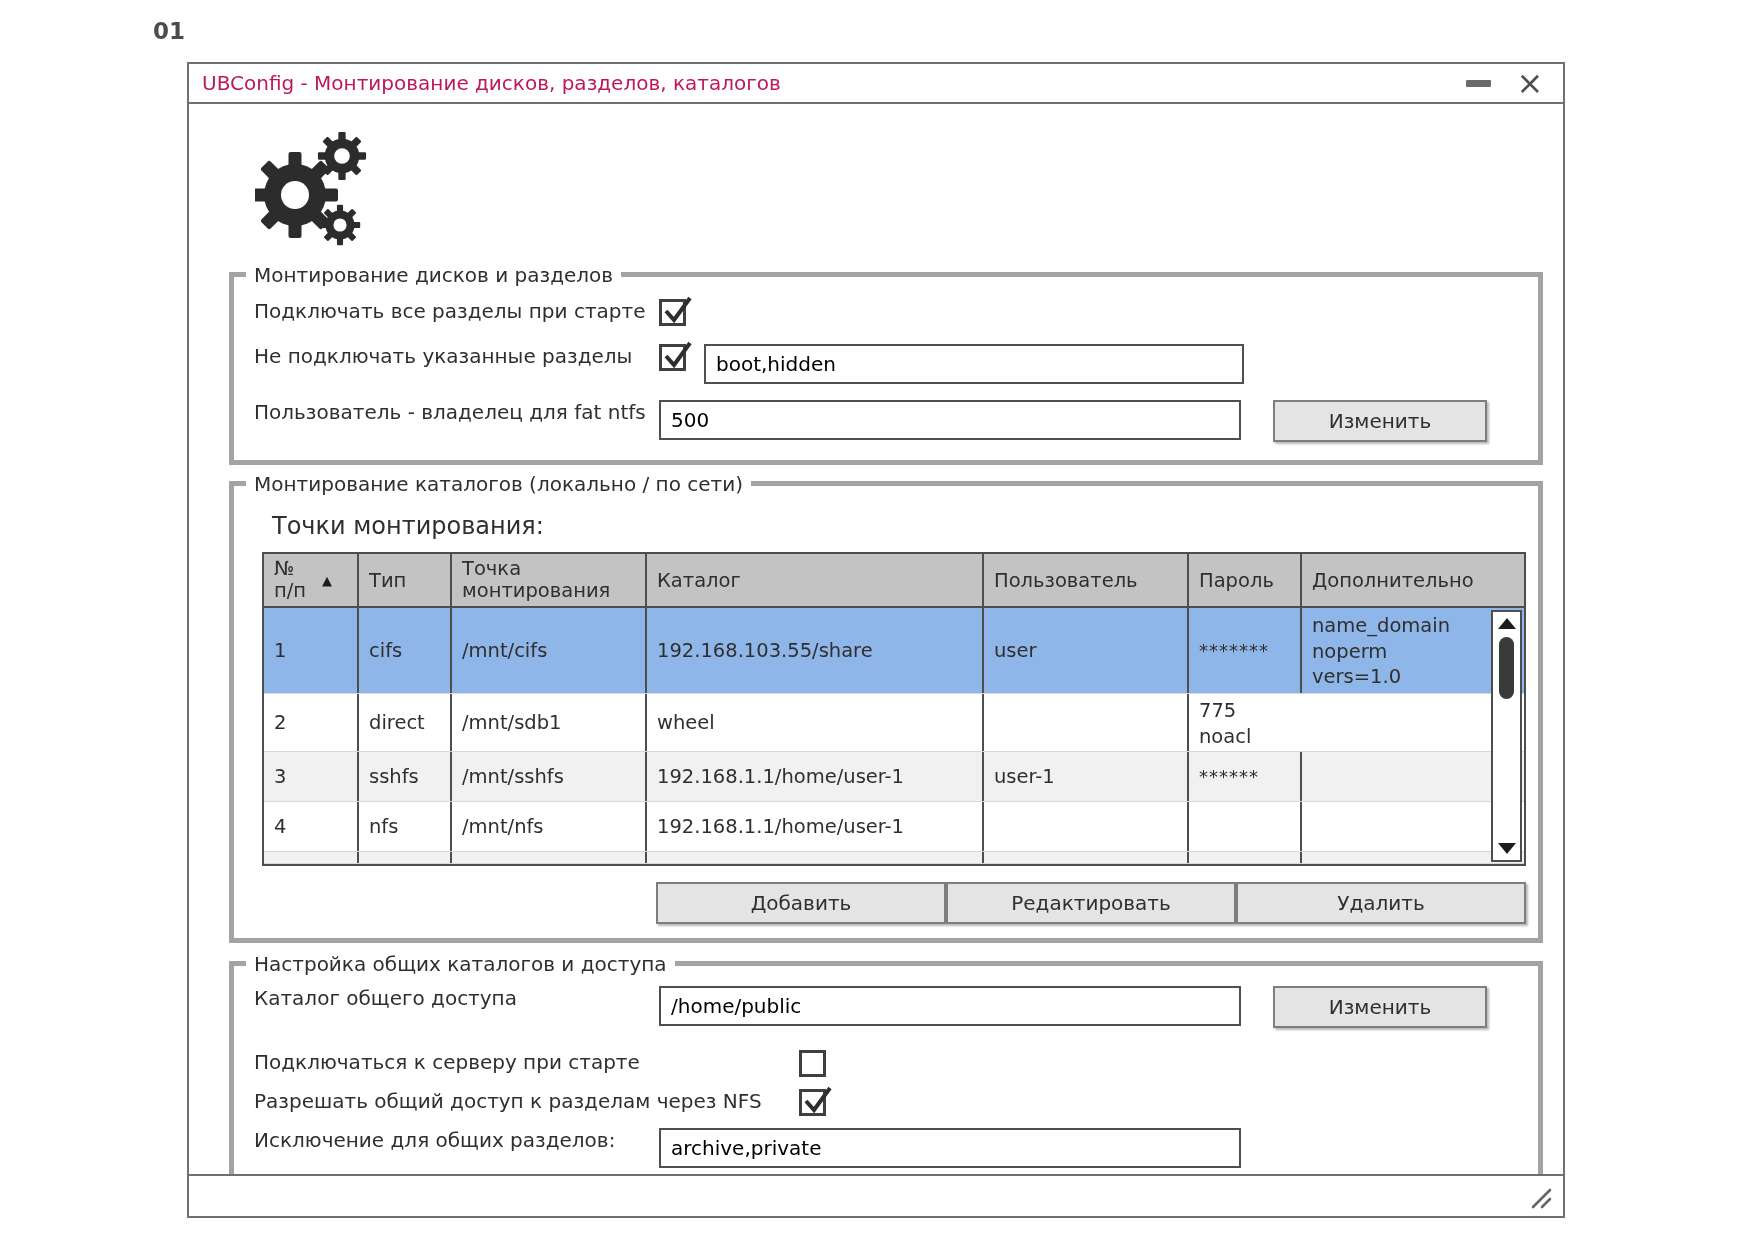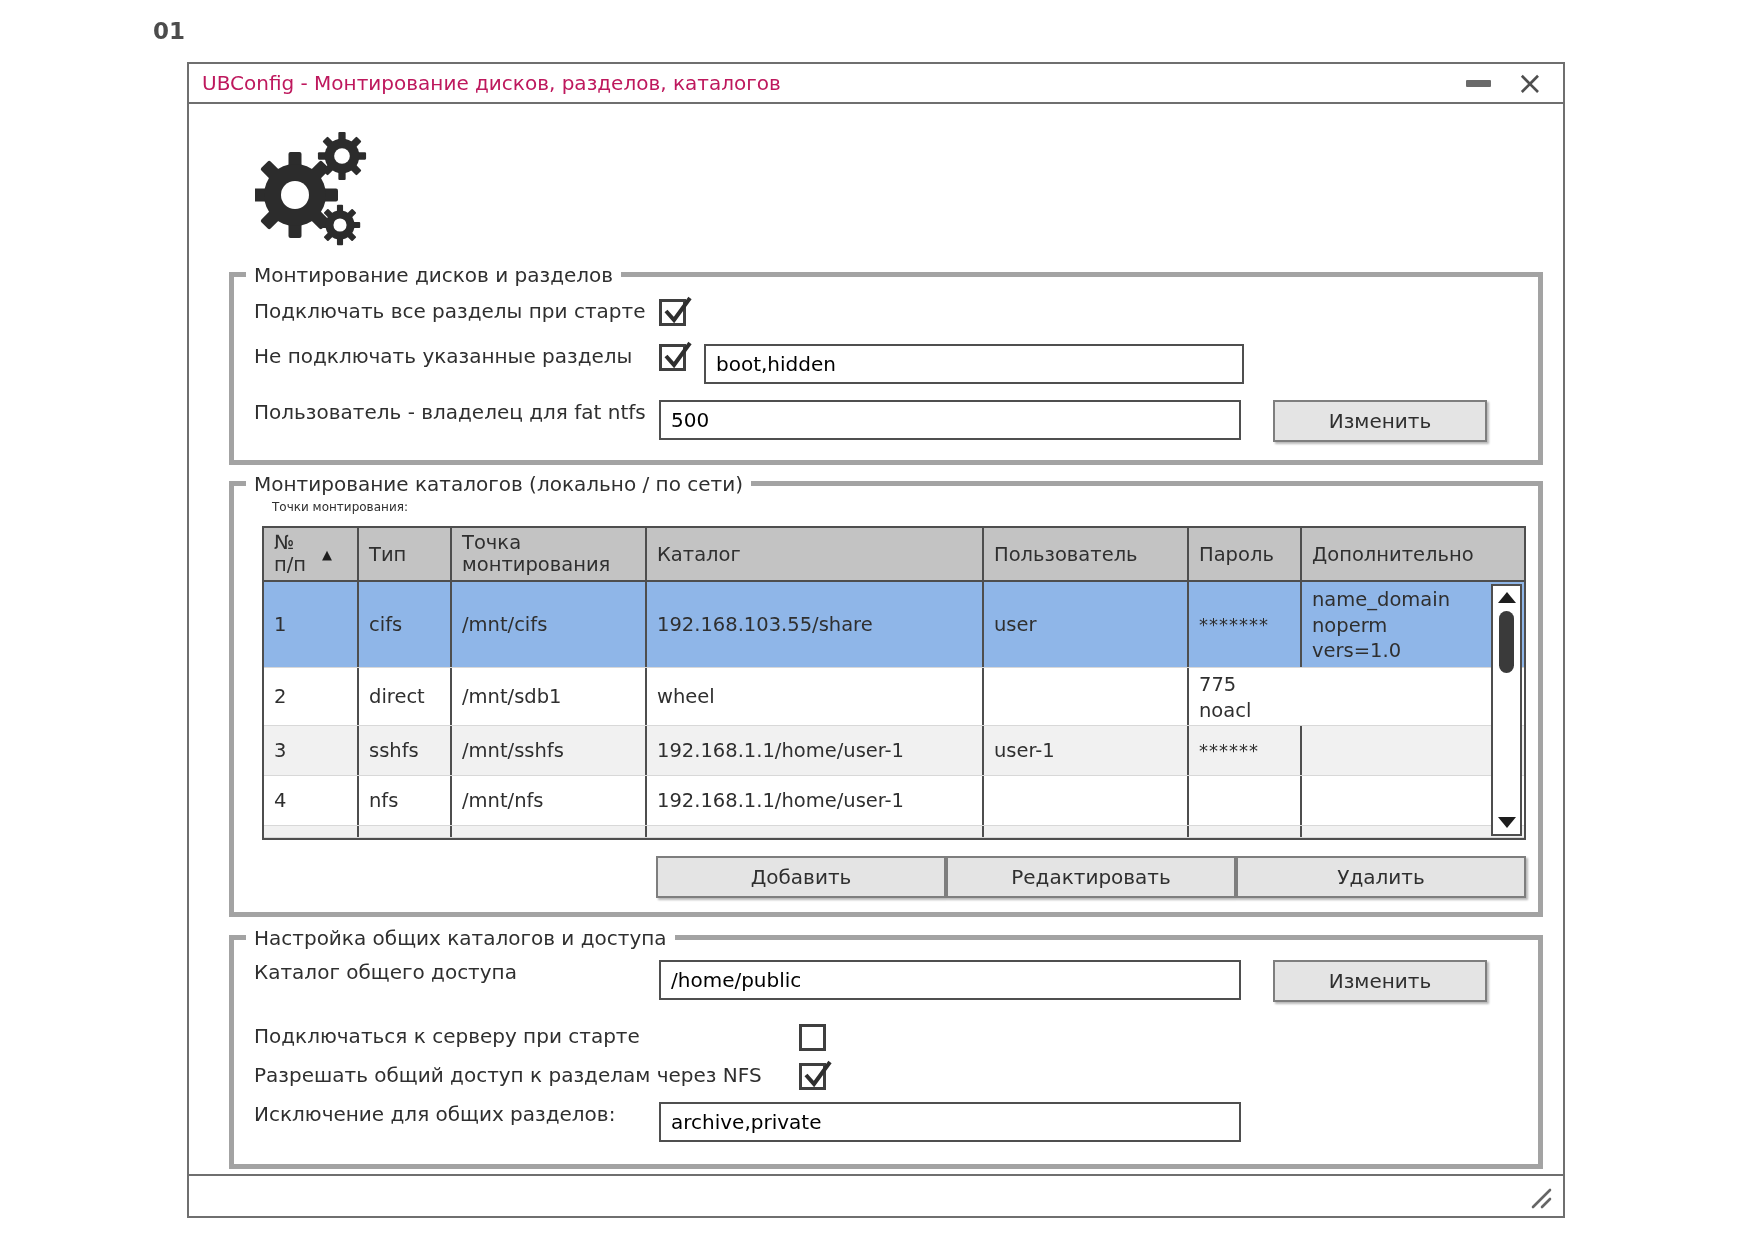--- a/index.html
+++ b/index.html
@@ -69,21 +69,21 @@
   .w582 { width:582px; }
   .btn {
     background:#e4e4e4; border:2px solid #7e7e7e;
     font-family:"DejaVu Sans","Liberation Sans",sans-serif;
     font-size:20px; color:#2f2f2f; height:42px;
     box-shadow:2px 2px 2px rgba(0,0,0,0.28);
     cursor:default;
   }
   .change-btn { width:214px; margin-left:32px; }
   
-  .points-label { font-size:12px; margin:0 0 12px 10px; }
+  .points-label { font-size:24px; margin:12px 0 12px 10px; }
   .mount-table {
     position:relative; border:2px solid #4e4e4e; background:#fff;
     --cols: 95px 93px 195px 337px 205px 113px 1fr;
   }
   .thead, .trow { display:grid; grid-template-columns: var(--cols); }
   .thead { background:#c3c3c3; border-bottom:2px solid #4e4e4e; height:54px; }
   .cell {
     border-right:2px solid #4e4e4e;
     display:flex; align-items:center;
     padding:0 10px; font-size:19.5px; overflow:hidden;

